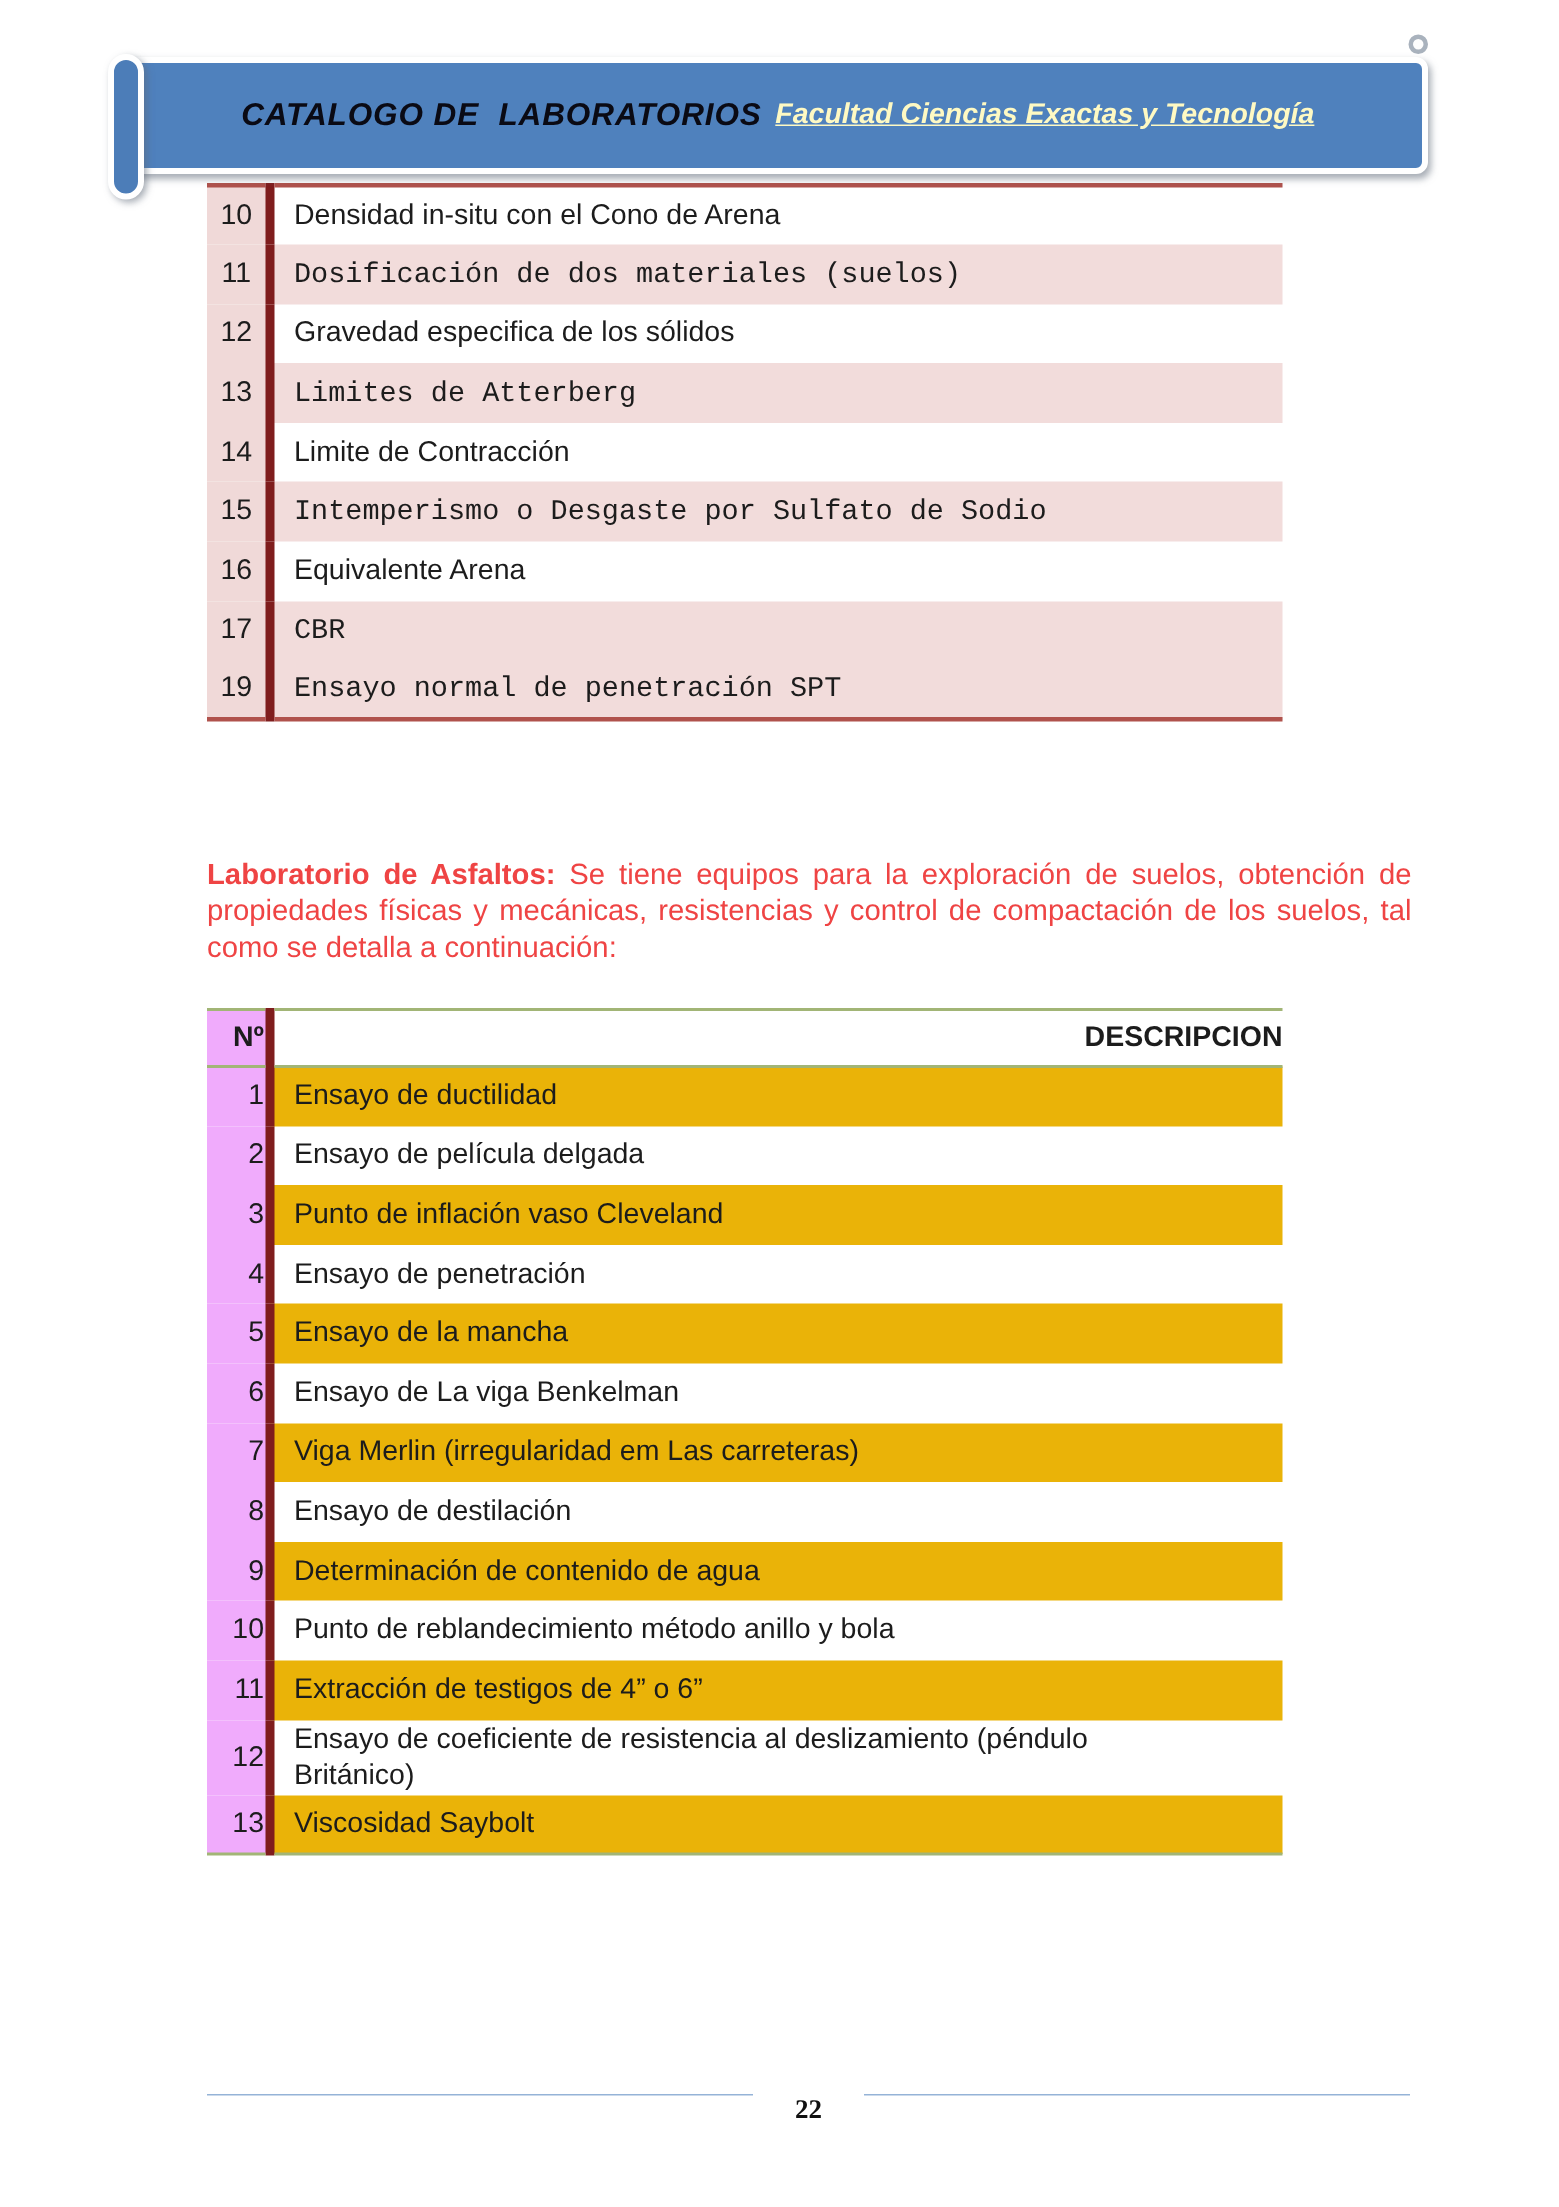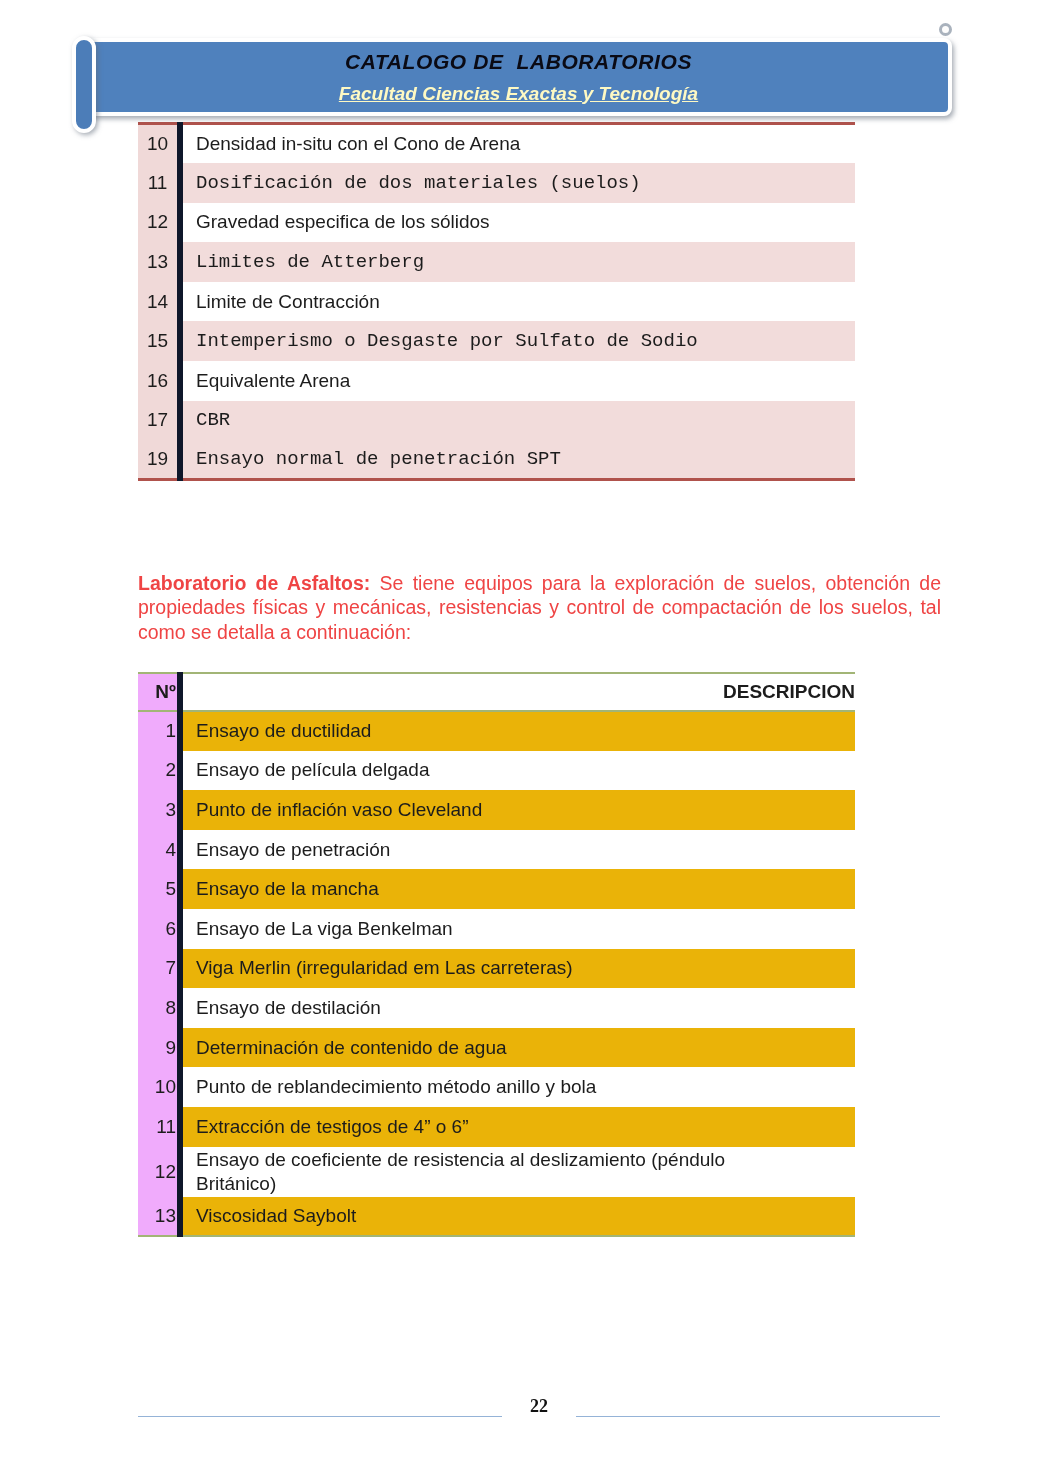--- a/index.html
+++ b/index.html
@@ -25,42 +25,42 @@
   .ring {
     position: absolute; right: 0px; top: -13px; width: 13px; height: 13px;
     border: 3px solid #a9b2bd; border-radius: 50%; background: #fdfdfd;
     z-index: 1;
   }
   .banner-box {
     position: absolute; left: 13px; top: 2px; right: 0; height: 78px;
     background: #4f81bd; border: 4px solid #ffffff; border-radius: 8px;
     box-shadow: 2px 3px 5px rgba(95,105,120,.55);
     z-index: 2;
-    display: flex; flex-direction: column; justify-content: center; align-items: center;
+    display: flex; justify-content: center; align-items: center;
     gap: 9px;
   }
   .banner-title {
     font-size: 21px; font-weight: bold; font-style: italic;
     letter-spacing: .6px; color: #0a0a14; white-space: pre;
   }
   .banner-subtitle {
     font-size: 19px; font-weight: bold; font-style: italic;
     text-decoration: underline; color: #fef9c3;
   }
 
   
   .tbl {
     position: absolute; left: 138px; width: 717px;
     border-collapse: collapse; font-size: 19px; color: #1c1c1c;
     table-layout: fixed;
   }
   .tbl tr { height: 39.6px; }
   .tbl .num {
     width: 42px; text-align: center; vertical-align: middle;
-    border-right: 6px solid #0f172a;
+    border-right: 6px solid #7f1d1d;
   }
   .tbl .desc {
     padding-left: 13px; padding-right: 60px; vertical-align: middle;
     line-height: 24px;
   }
 
   
   .tbl-soils { top: 122px; border-top: 3px solid #b0524c; border-bottom: 3px solid #b0524c; }
   .tbl-soils .num { background: #f0d9d8; }
   .tbl-soils tr.band .desc { background: #f2dcdb; font-family: Liberation Mono, monospace; }
@@ -77,21 +77,21 @@
   .para {
     position: absolute; left: 138px; top: 551px; width: 803px;
     font-size: 19.5px; line-height: 24.5px; text-align: justify;
     color: #ef4444;
   }
   .para .lead { font-weight: bold; }
 
   
   .footer {
     position: absolute; left: 138px; top: 1396px; width: 802px;
-    display: flex; align-items: flex-end; gap: 28px;
+    display: flex; align-items: flex-start; gap: 28px;
   }
   .footer .rule { flex: 1; height: 1px; background: #95b3d7; }
   .footer .pagenum {
     font-family: "Liberation Serif", serif; font-weight: bold;
     font-size: 18px; color: #111111;
   }
 </style>
 </head>
 <body>
 

